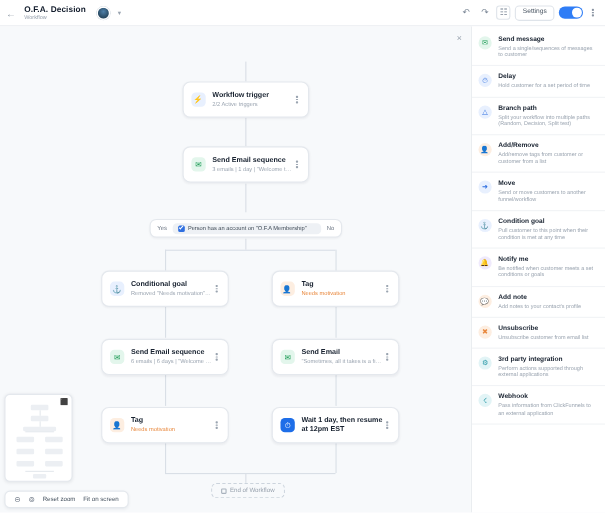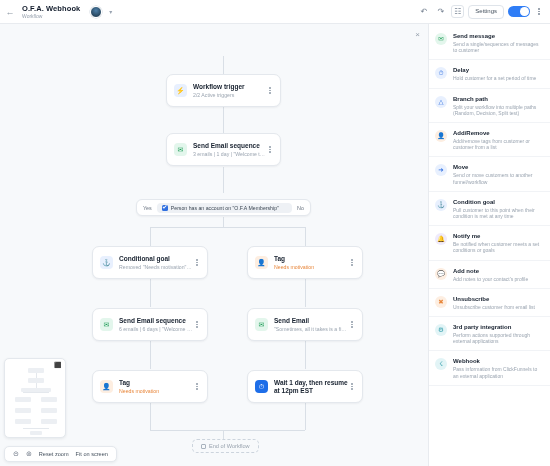--- a/index.html
+++ b/index.html
@@ -158,21 +158,21 @@
   .ic-teal{background:#e2f4f6;color:#2c9aa8;}
 </style>
 </head>
 <body>
 
 <div id="app">
 
   <div class="topbar">
     <div class="back-btn">←</div>
     <div class="title-wrap">
-      <div class="wf-title">O.F.A. Webhook</div>
+      <div class="wf-title">O.F.A. Decision</div>
       <div class="wf-sub">Workflow</div>
     </div>
     <div class="avatar"></div>
     <div class="chev">▾</div>
     <div class="topbar-spacer"></div>
     <div class="tb-icon">↶</div>
     <div class="tb-icon">↷</div>
     <div class="tb-icon boxed">☷</div>
     <div class="settings-btn">Settings</div>
     <div class="toggle"></div>

